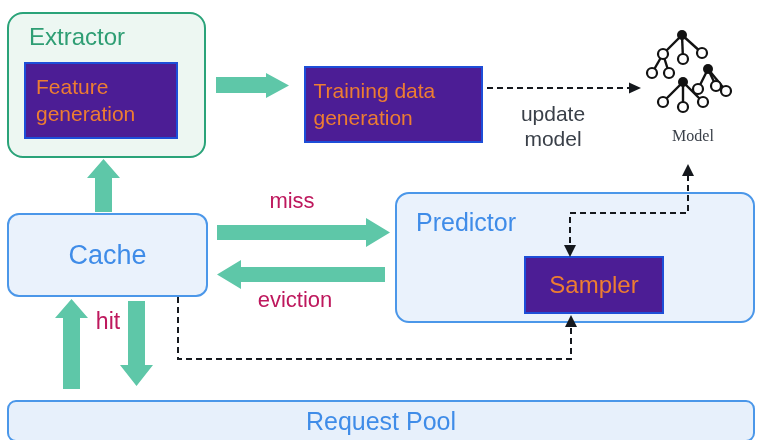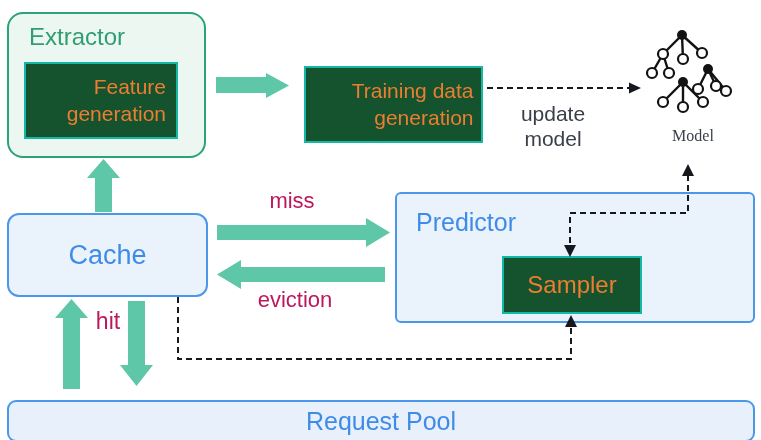--- a/index.html
+++ b/index.html
@@ -8,21 +8,21 @@
     font-family:"Liberation Sans", sans-serif;background:#ffffff;
   }
   .abs{position:absolute;box-sizing:border-box;}
   
   .gbox{border:2px solid #2aa379;background:#edf7f2;border-radius:16px;}
   .gtitle{color:#2f9e74;font-size:24px;line-height:1.1;}
   
   .bbox{border:2px solid #4b97e9;background:#eaf2fc;}
   .btitle{color:#3f8ce8;}
   
-  .obox{border:2px solid #14b8a6;background:#14532d;display:flex;align-items:center;justify-content:center;text-align:right;}
+  .obox{border:2px solid #1d4ed8;background:#4c1d95;display:flex;align-items:center;justify-content:center;text-align:left;}
   .otext{color:#ed7d31;font-size:21px;line-height:1.25;}
   .center-flex{display:flex;align-items:center;justify-content:center;text-align:center;}
   .darklabel{color:#3a4049;font-size:21px;line-height:1.2;text-align:center;}
   .blacklabel{color:#be185d;font-size:22px;text-align:center;}
   svg.overlay{position:absolute;left:0;top:0;pointer-events:none;}
 </style>
 </head>
 <body>
 
 <div id="stage">
@@ -37,24 +37,24 @@
   <div class="abs darklabel" style="left:500px;top:101px;width:106px;">update model</div>
   <div class="abs obox" style="left:304px;top:66px;width:179px;height:77px;">
     <div class="otext" style="width:160px;">Training data generation</div>
   </div>
   <div class="abs darklabel" style="left:648px;top:126px;width:90px;font-size:16px;font-family:Liberation Serif, serif;">Model</div>
 
   <div class="abs bbox center-flex" style="left:7px;top:213px;width:201px;height:84px;border-radius:12px;">
     <div class="btitle" style="font-size:27px;">Cache</div>
   </div>
 
-  <div class="abs bbox" style="left:395px;top:192px;width:360px;height:131px;border-radius:6px;">
+  <div class="abs bbox" style="left:395px;top:192px;width:360px;height:131px;border-radius:14px;">
     <div class="btitle" style="padding:14px 0 0 19px;font-size:25px;">Predictor</div>
   </div>
-  <div class="abs obox" style="left:502px;top:256px;width:140px;height:58px;">
+  <div class="abs obox" style="left:524px;top:256px;width:140px;height:58px;">
     <div class="otext" style="font-size:24px;">Sampler</div>
   </div>
 
   <div class="abs bbox center-flex" style="left:7px;top:392px;width:748px;height:42px;border-radius:9px;background:#e7f0fb;margin-top:8px;">
     <div class="btitle" style="font-size:25px;">Request Pool</div>
   </div>
 
   <div class="abs blacklabel" style="left:257px;top:188px;width:70px;">miss</div>
   <div class="abs blacklabel" style="left:245px;top:287px;width:100px;">eviction</div>
   <div class="abs blacklabel" style="left:86px;top:308px;width:44px;font-size:23px;">hit</div>

